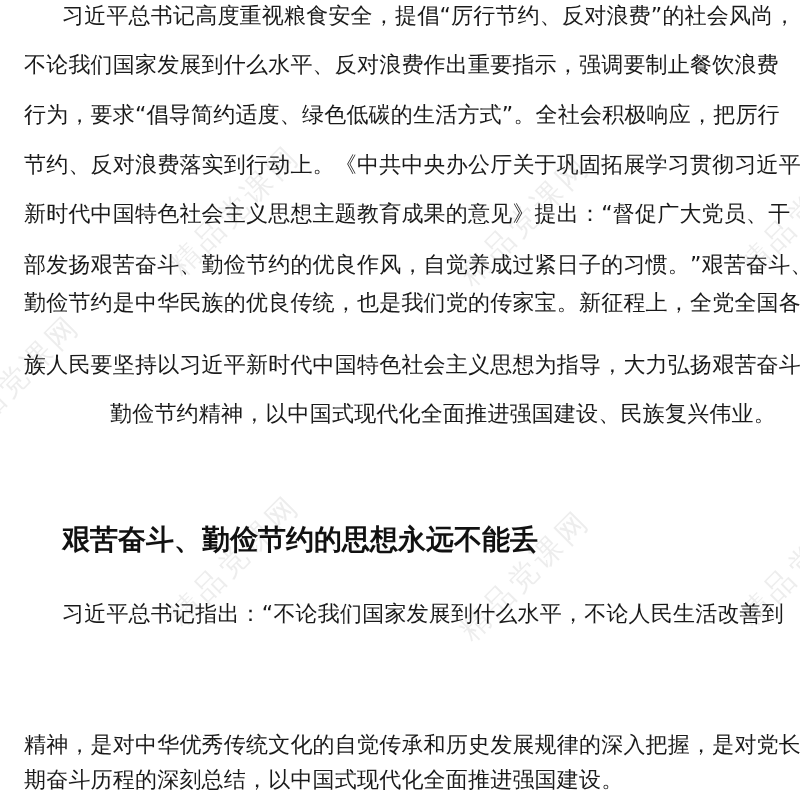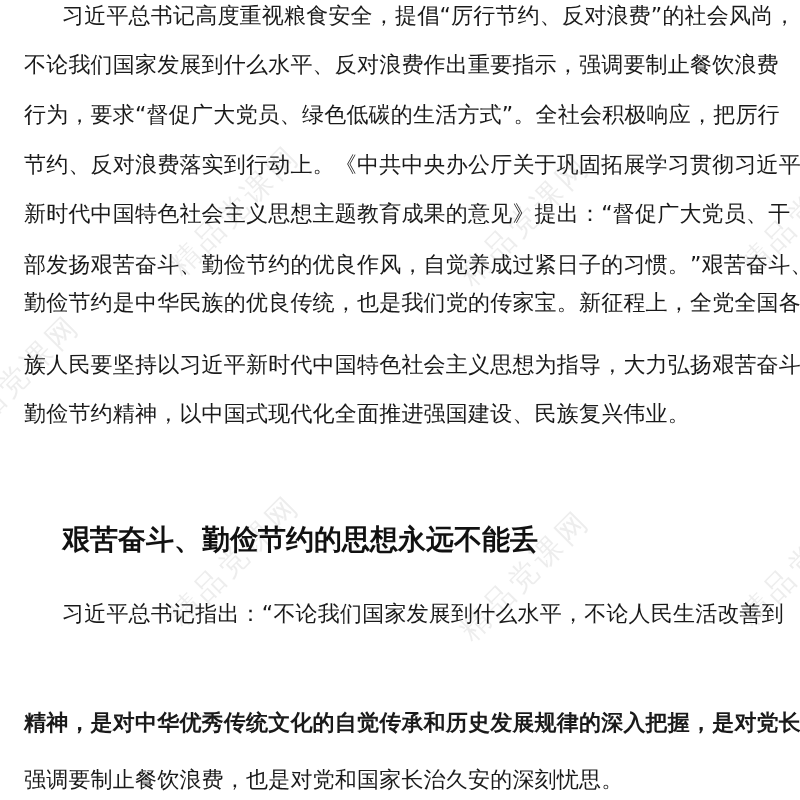--- a/index.html
+++ b/index.html
@@ -63,27 +63,27 @@
   <div class="watermark" style="left:150px; top:190px;">精品党课网</div>
   <div class="watermark" style="left:440px; top:200px;">精品党课网</div>
   <div class="watermark" style="left:-70px; top:360px;">精品党课网</div>
   <div class="watermark" style="left:720px; top:190px;">精品党课网</div>
   <div class="watermark" style="left:150px; top:540px;">精品党课网</div>
   <div class="watermark" style="left:440px; top:555px;">精品党课网</div>
   <div class="watermark" style="left:720px; top:540px;">精品党课网</div>
 
   <div class="line indent" style="top:1px;">习近平总书记高度重视粮食安全，提倡“厉行节约、反对浪费”的社会风尚，</div>
   <div class="line" style="top:50px;">不论我们国家发展到什么水平、反对浪费作出重要指示，强调要制止餐饮浪费</div>
-  <div class="line" style="top:100px;">行为，要求“督促广大党员、绿色低碳的生活方式”。全社会积极响应，把厉行</div>
+  <div class="line" style="top:100px;">行为，要求“倡导简约适度、绿色低碳的生活方式”。全社会积极响应，把厉行</div>
   <div class="line" style="top:150px;">节约、反对浪费落实到行动上。《中共中央办公厅关于巩固拓展学习贯彻习近平</div>
   <div class="line" style="top:199px;">新时代中国特色社会主义思想主题教育成果的意见》提出：“督促广大党员、干</div>
   <div class="line" style="top:250px;">部发扬艰苦奋斗、勤俭节约的优良作风，自觉养成过紧日子的习惯。”艰苦奋斗、</div>
   <div class="line" style="top:288px;">勤俭节约是中华民族的优良传统，也是我们党的传家宝。新征程上，全党全国各</div>
   <div class="line" style="top:350px;">族人民要坚持以习近平新时代中国特色社会主义思想为指导，大力弘扬艰苦奋斗、</div>
-  <div class="line" style="top:399px;">勤俭节约精神，以中国式现代化全面推进强国建设、民族复兴伟业。</div>
+  <div class="line" style="top:399px;text-align:right;">勤俭节约精神，以中国式现代化全面推进强国建设、民族复兴伟业。</div>
 
   <div class="heading" style="top:525px;">艰苦奋斗、勤俭节约的思想永远不能丢</div>
 
   <div class="line indent" style="top:599px;">习近平总书记指出：“不论我们国家发展到什么水平，不论人民生活改善到</div>
-  <div class="line" style="top:708px;font-weight:bold;">精神，是对中华优秀传统文化的自觉传承和历史发展规律的深入把握，是对党长</div>
-  <div class="line" style="top:765px;">强调要制止餐饮浪费，也是对党和国家长治久安的深刻忧思。</div>
+  <div class="line" style="top:730px;">精神，是对中华优秀传统文化的自觉传承和历史发展规律的深入把握，是对党长</div>
+  <div class="line" style="top:765px;">期奋斗历程的深刻总结，以中国式现代化全面推进强国建设。</div>
 
 </div>
 
 </body></html>

